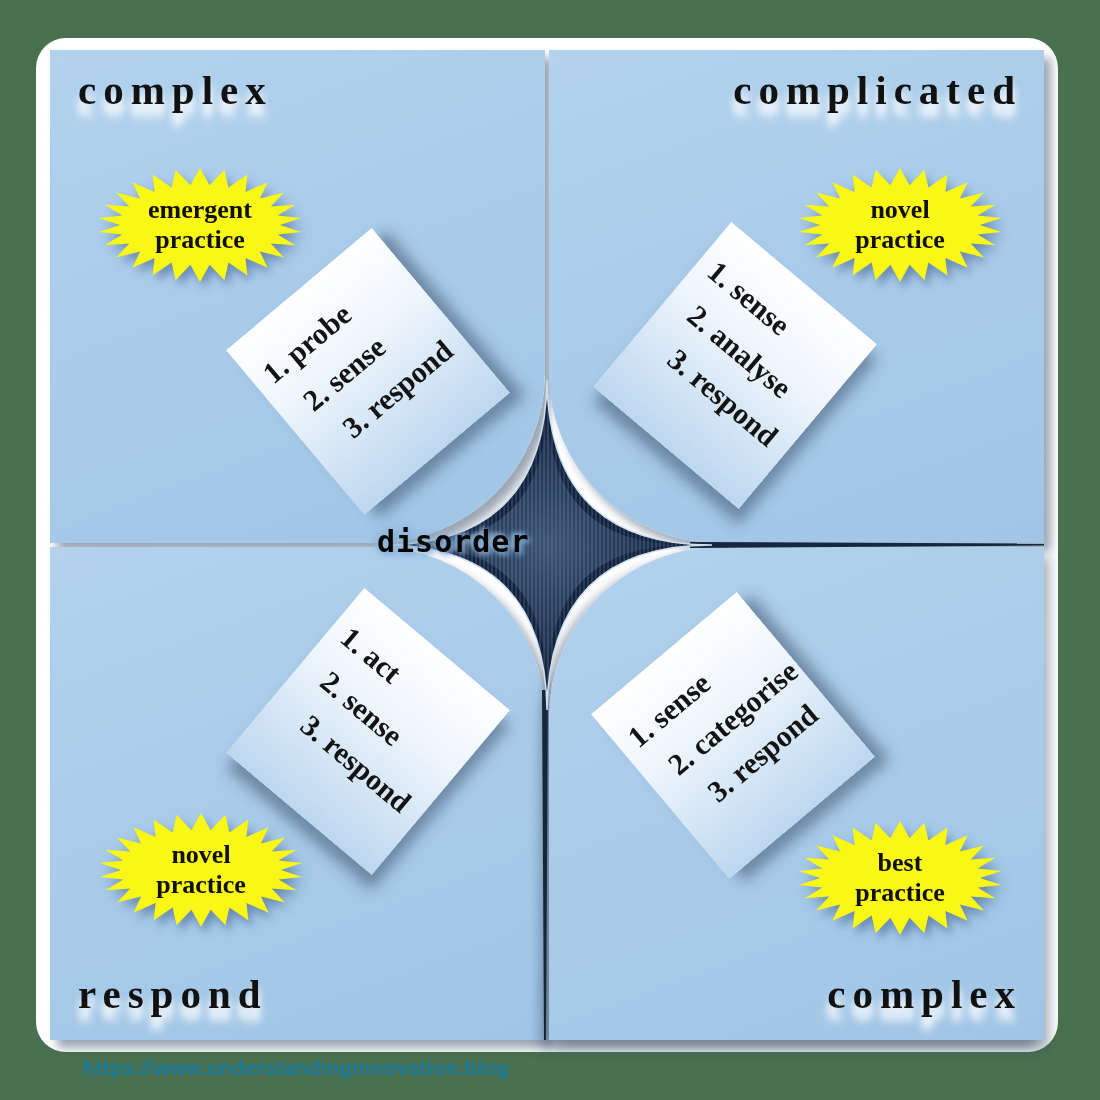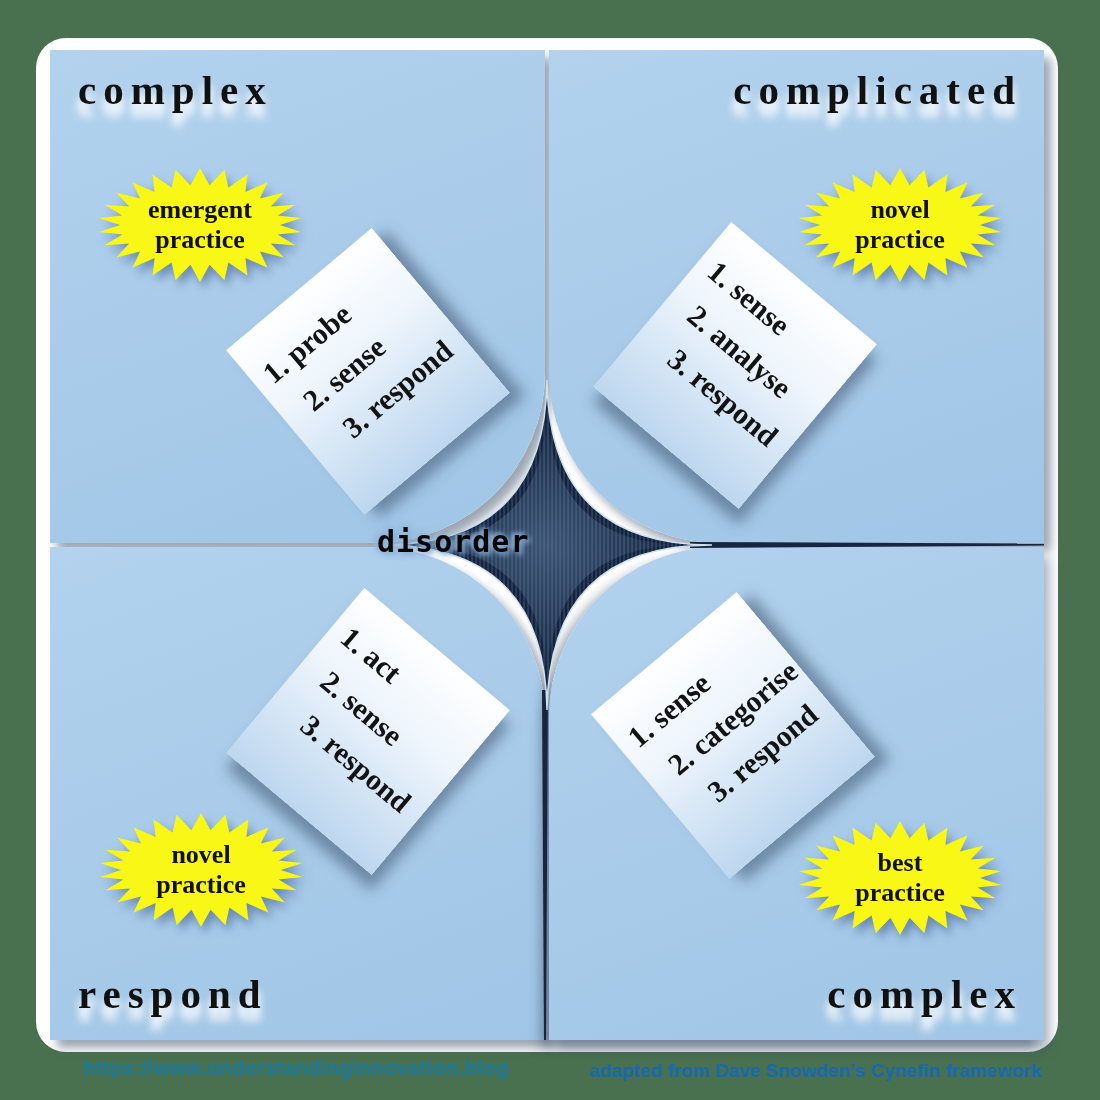--- a/index.html
+++ b/index.html
@@ -176,14 +176,13 @@
       <div class="card card-br">
         <div class="line l1">1.  sense</div>
         <div class="line l2">2.  categorise</div>
         <div class="line l3">3.  respond</div>
       </div>
 
     </div>
   </div>
 
   <div class="footer-left">https://www.understandinginnovation.blog</div>
-  <div class="footer-right">adapted from Dave Snowden’s Cynefin framework</div>
 </div>
 
 </body></html>

